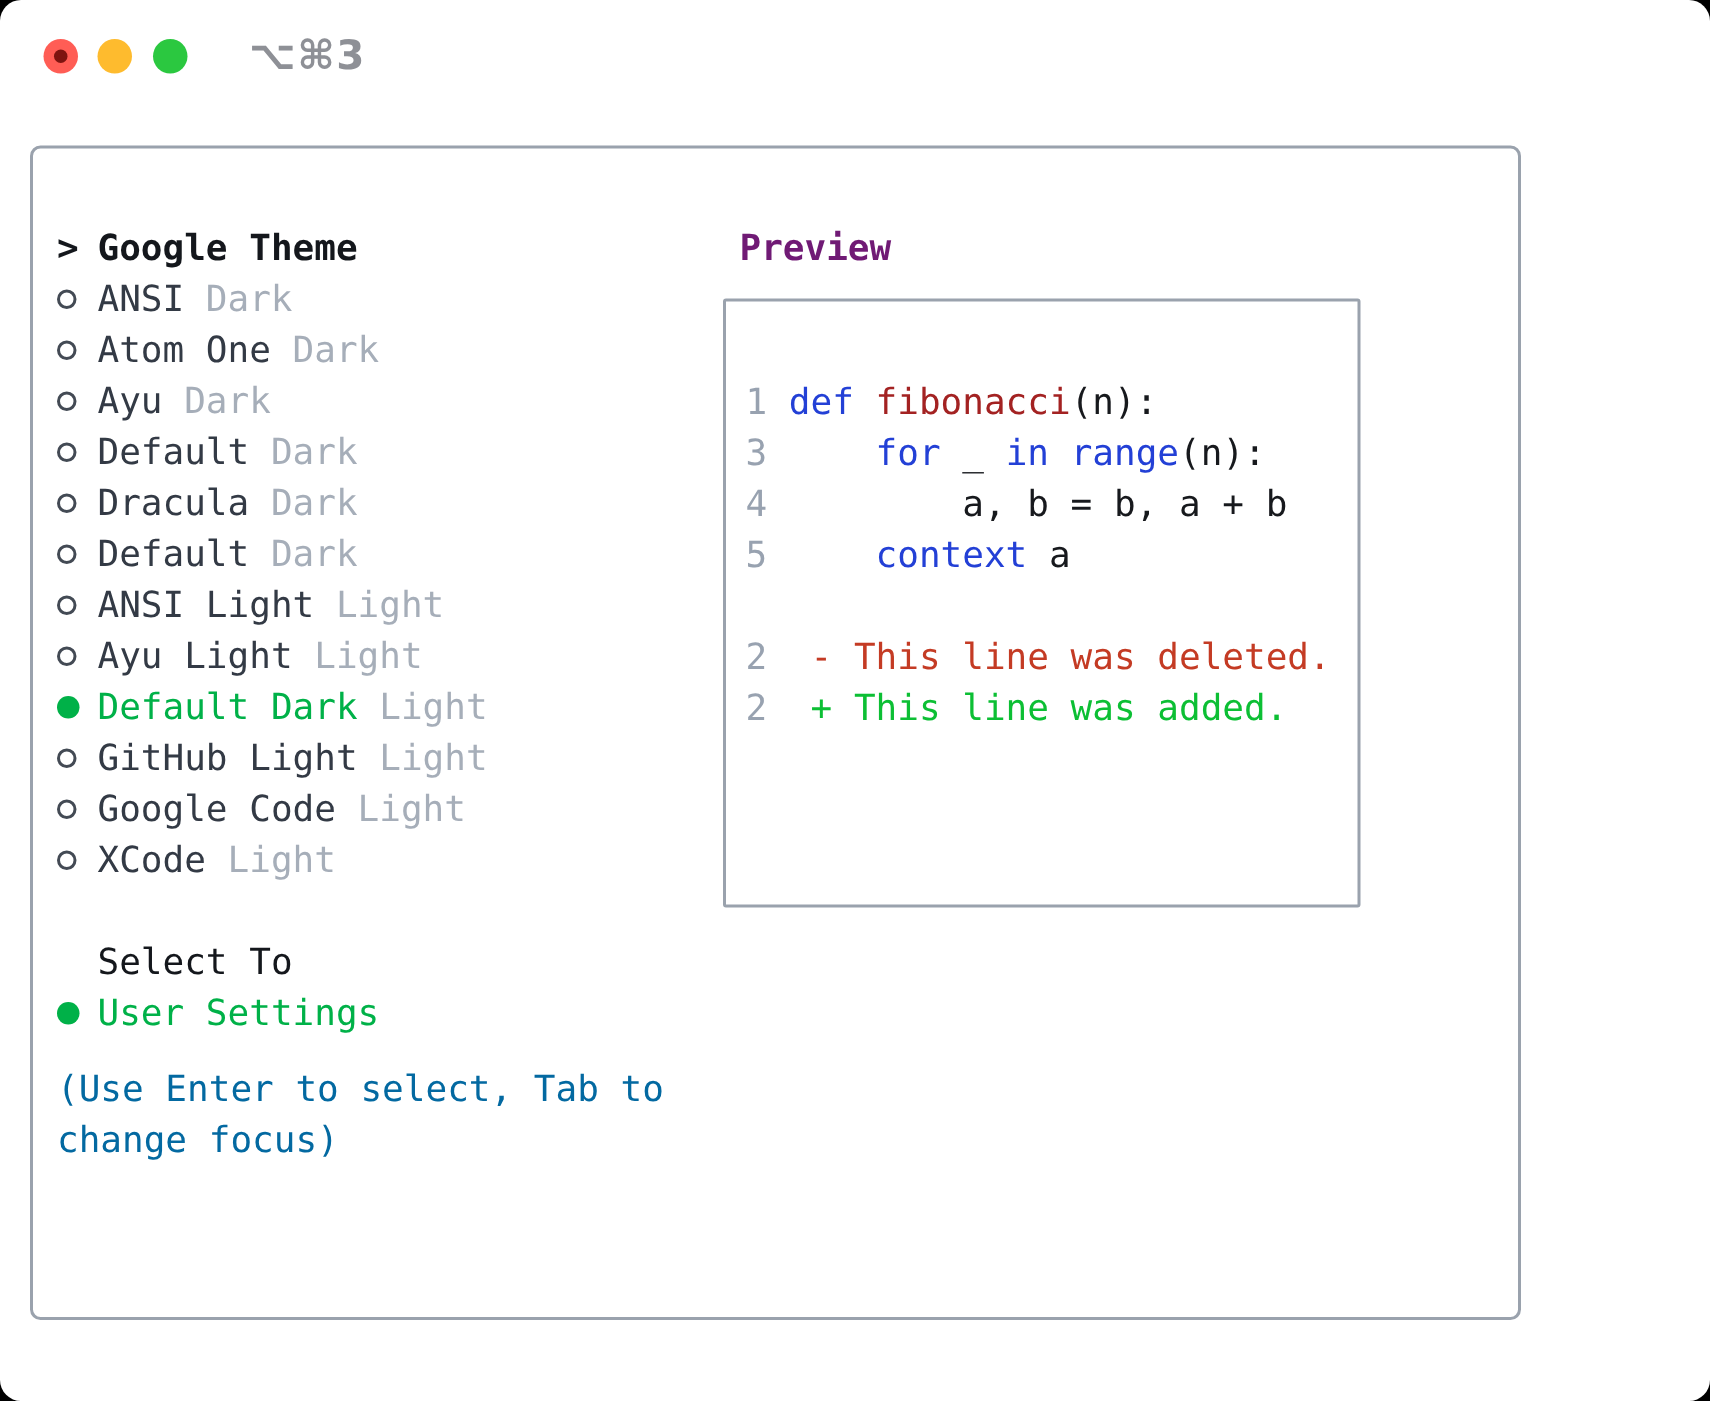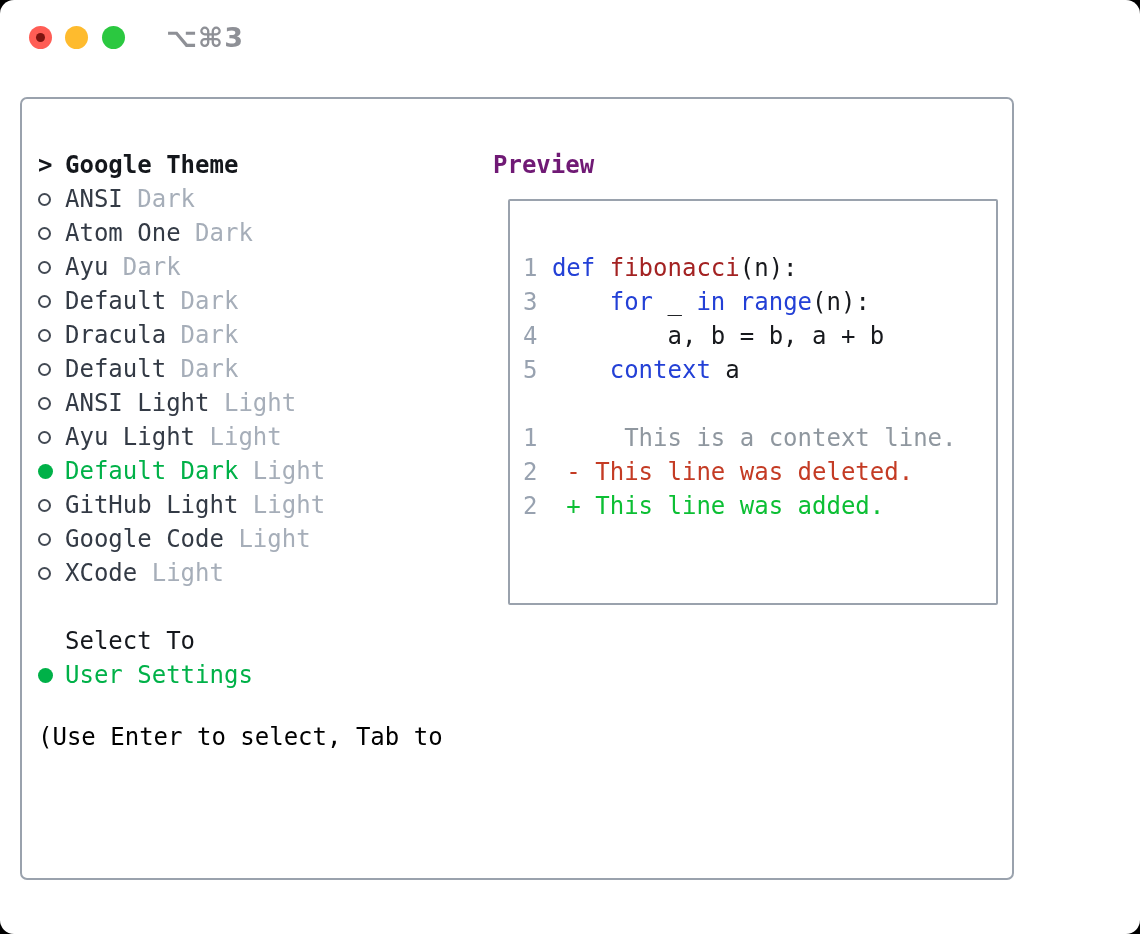--- a/index.html
+++ b/index.html
@@ -26,26 +26,26 @@
   .dot{width:15px;height:15px;border-radius:50%;background:#00b148;}
   .prompt{color:#14171c;font-weight:bold;font-size:24px;}
   .hdr-label{color:#14171c;font-weight:bold;}
   .theme-name{color:#333a45;}
   .theme-variant{color:#a6aeb9;margin-left:1ch;}
   .row.selected .theme-name{color:#00b148;}
   .apply-block{margin-top:34px;}
   .apply-label{color:#14171c;}
   .apply-name{color:#333a45;}
   .row.selected .apply-name{color:#00b148;}
-  .help{margin-top:28px;color:#000000;}
+  .help{margin-top:17px;color:#0369a1;}
   .help div{height:34px;}
 
   
   .preview-label{position:absolute;left:471px;top:49px;height:34px;line-height:34px;font-size:24px;font-weight:bold;color:#701a75;}
-  .preview-box{position:absolute;left:486px;top:100px;width:490px;height:406px;border:2px solid #9aa2ad;border-radius:2px;background:#fff;box-sizing:border-box;}
+  .preview-box{position:absolute;left:460px;top:100px;width:425px;height:406px;border:2px solid #9aa2ad;border-radius:2px;background:#fff;box-sizing:border-box;}
   .codewrap{position:absolute;left:13px;top:50px;font-size:24px;line-height:34px;}
   .cline{height:34px;white-space:pre;color:#17191d;}
   .lineno{color:#98a2b0;}
   .tok-kw{color:#2340d6;}
   .tok-fn{color:#a32222;}
   .tok-plain{color:#17191d;}
   .spacer{height:34px;}
   .diff-context{color:#8f979f;}
   .diff-deleted{color:#c43b24;}
   .diff-added{color:#0cbf34;}
@@ -89,36 +89,36 @@
           <span class="marker"></span>
           <span class="apply-label">Select To</span>
         </div>
         <div id="apply-list">
             <div class="row selected"><span class="marker"><span class="dot"></span></span><span class="apply-name">User Settings</span></div>
           </div>
       </div>
 
       <div class="help">
         <div>(Use Enter to select, Tab to</div>
+        <div>change focus)</div>
       </div>
     </div>
 
     <div class="preview-label">Preview</div>
 
     <div class="preview-box">
       <div class="codewrap">
         <div id="code-lines">
             <div class="cline"><span class="lineno">1</span> <span class="tok-kw">def</span><span class="tok-plain"> </span><span class="tok-fn">fibonacci</span><span class="tok-plain">(n):</span></div>
             <div class="cline"><span class="lineno">3</span> <span class="tok-plain">    </span><span class="tok-kw">for</span><span class="tok-plain"> _ </span><span class="tok-kw">in</span><span class="tok-plain"> </span><span class="tok-kw">range</span><span class="tok-plain">(n):</span></div>
             <div class="cline"><span class="lineno">4</span> <span class="tok-plain">        a, b = b, a + b</span></div>
             <div class="cline"><span class="lineno">5</span> <span class="tok-plain">    </span><span class="tok-kw">context</span><span class="tok-plain"> a</span></div>
           </div>
         <div class="spacer"></div>
         <div id="diff-lines">
-            <div class="cline"><span class="lineno">1</span> <span class="diff-context">     This is a context line.</span></div>
             <div class="cline"><span class="lineno">2</span> <span class="diff-deleted"> - This line was deleted.</span></div>
             <div class="cline"><span class="lineno">2</span> <span class="diff-added"> + This line was added.</span></div>
           </div>
       </div>
     </div>
 
   </div>
 </div>
 
 </body></html>

